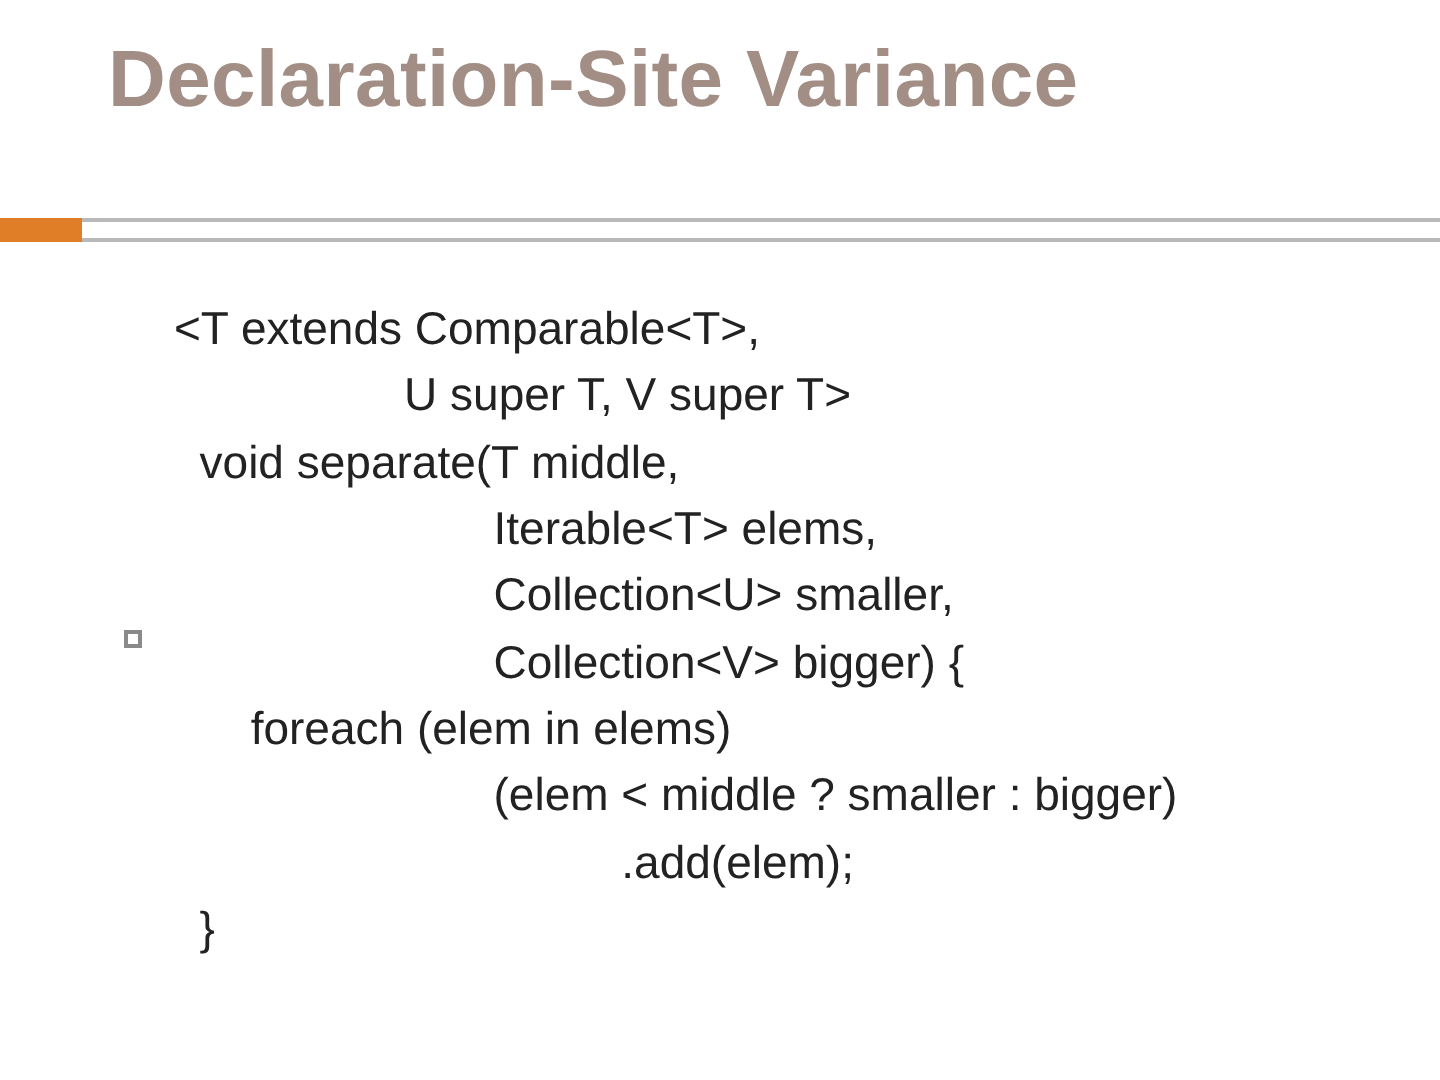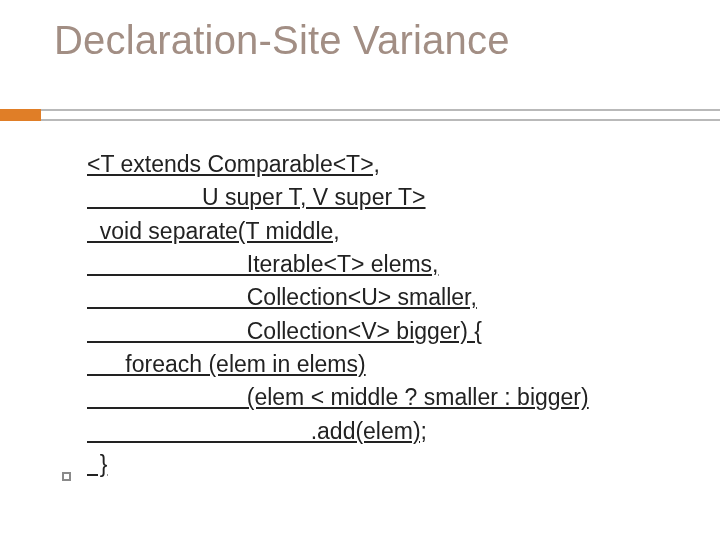--- a/index.html
+++ b/index.html
@@ -18,21 +18,21 @@
     box-sizing: border-box;
   }
   .title-wrap {
     position: relative;
     padding: 18px 0 0 54px;
   }
   .title {
     font-size: 40px;
     line-height: 1.12;
     color: #a28e84;
-    font-weight: 400;
+    font-weight: 700;
     letter-spacing: 0.2px;
   }
   .rule-area {
     position: absolute;
     top: 109px;
     left: 0;
     width: 720px;
   }
   .grey-line {
     position: absolute;
@@ -54,22 +54,21 @@
     position: absolute;
     top: 148px;
     left: 62px;
     right: 30px;
     color: #222;
     font-size: 23px;
     line-height: 1.45;
   }
   .bullet-row {
     display: flex;
-    align-items: flex-end;
-    text-decoration: underline;
+    align-items: center;
   }
   .bullet {
     width: 9px;
     height: 9px;
     border: 2px solid #8a8a8a;
     margin-top: 10px;
     margin-right: 16px;
     flex-shrink: 0;
     box-sizing: border-box;
   }

